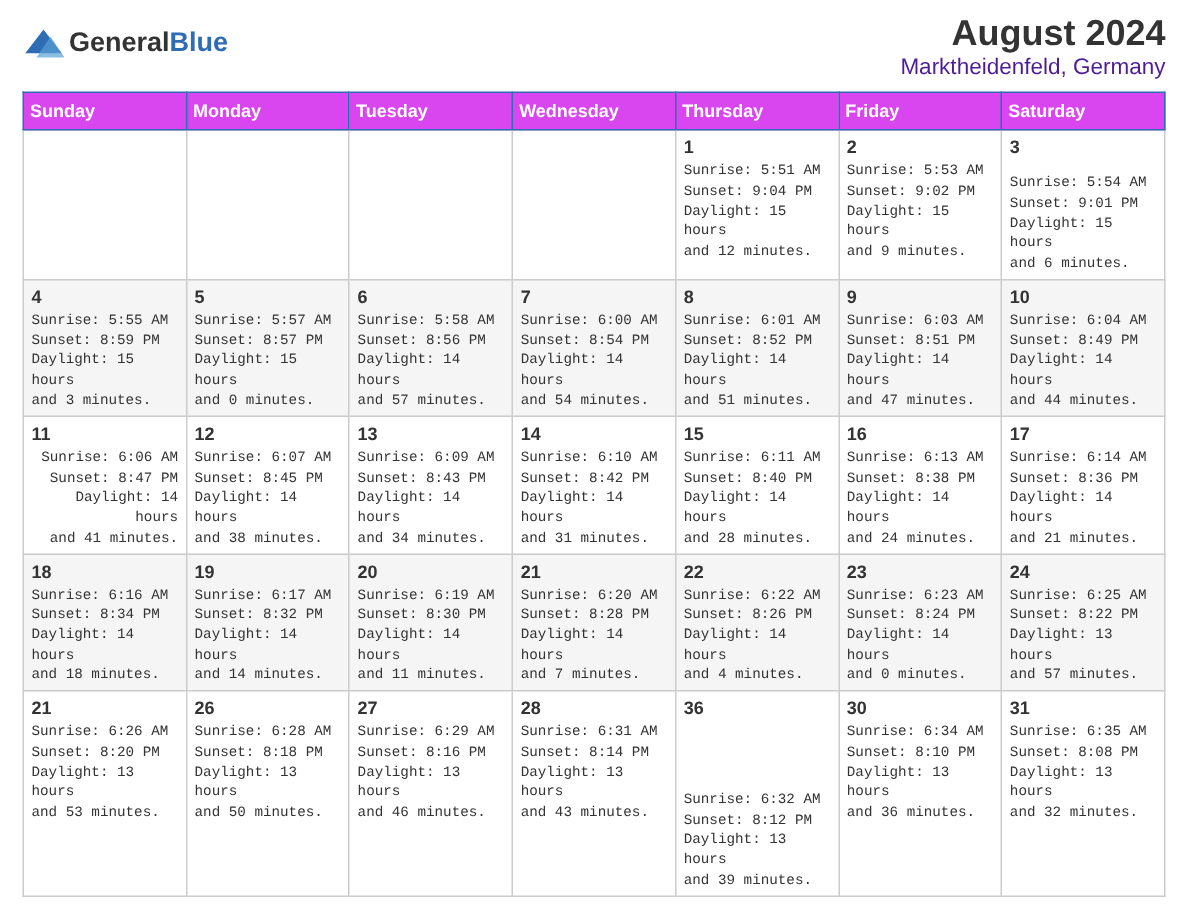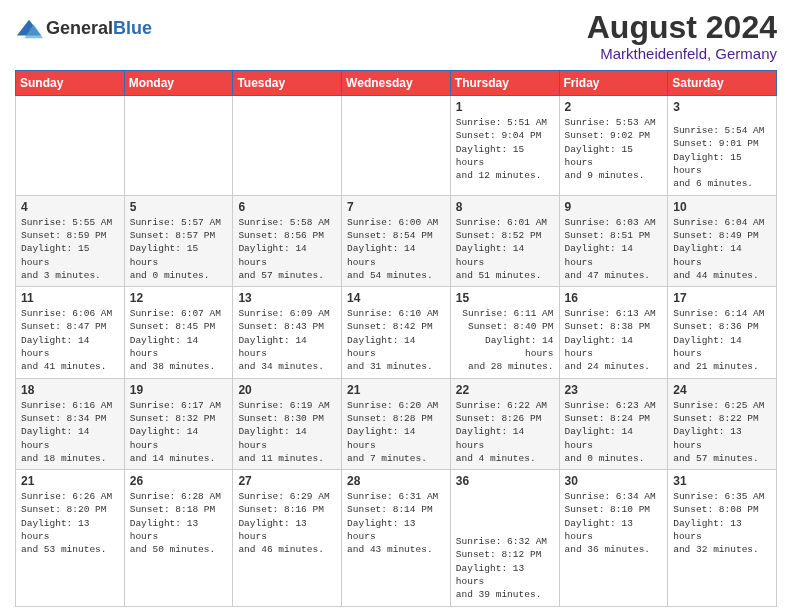--- a/index.html
+++ b/index.html
@@ -31,36 +31,36 @@
     .logo-blue { color: #2e6db4; }
     .logo-icon {
       width: 28px;
       height: 28px;
       margin-right: 3px;
     }
     .title-block {
       text-align: right;
     }
     .month-title {
-      font-size: 32px;
+      font-size: 24px;
       font-weight: bold;
       color: #333;
       line-height: 1.1;
     }
     .location {
       font-size: 15px;
       color: #4c1d95;
     }
     table {
       width: 100%;
       border-collapse: collapse;
       table-layout: fixed;
     }
     thead tr th {
-      background-color: #ef4444;
+      background-color: #d946ef;
       color: #fff;
       font-size: 12px;
       font-weight: bold;
       padding: 5px 4px;
       text-align: left;
       border: 1px solid #2e6db4;
     }
     tbody tr td {
       border: 1px solid #ccc;
       vertical-align: top;
@@ -197,21 +197,21 @@
           <span class="day-number">10</span>
           <div class="day-info" style="white-space: pre-line;">Sunrise: 6:04 AM
 Sunset: 8:49 PM
 Daylight: 14 hours
 and 44 minutes.</div>
         </td>
       </tr>
       <tr>
         <td>
           <span class="day-number">11</span>
-          <div class="day-info" style="white-space: pre-line;">Sunrise: 6:06 AM
+          <div class="day-info" style="white-space: pre-line; text-align: right;">Sunrise: 6:06 AM
 Sunset: 8:47 PM
 Daylight: 14 hours
 and 41 minutes.</div>
         </td>
         <td>
           <span class="day-number">12</span>
           <div class="day-info" style="white-space: pre-line;">Sunrise: 6:07 AM
 Sunset: 8:45 PM
 Daylight: 14 hours
 and 38 minutes.</div>
@@ -225,21 +225,21 @@
         </td>
         <td>
           <span class="day-number">14</span>
           <div class="day-info" style="white-space: pre-line;">Sunrise: 6:10 AM
 Sunset: 8:42 PM
 Daylight: 14 hours
 and 31 minutes.</div>
         </td>
         <td>
           <span class="day-number">15</span>
-          <div class="day-info" style="white-space: pre-line; text-align: right;">Sunrise: 6:11 AM
+          <div class="day-info" style="white-space: pre-line;">Sunrise: 6:11 AM
 Sunset: 8:40 PM
 Daylight: 14 hours
 and 28 minutes.</div>
         </td>
         <td>
           <span class="day-number">16</span>
           <div class="day-info" style="white-space: pre-line;">Sunrise: 6:13 AM
 Sunset: 8:38 PM
 Daylight: 14 hours
 and 24 minutes.</div>

